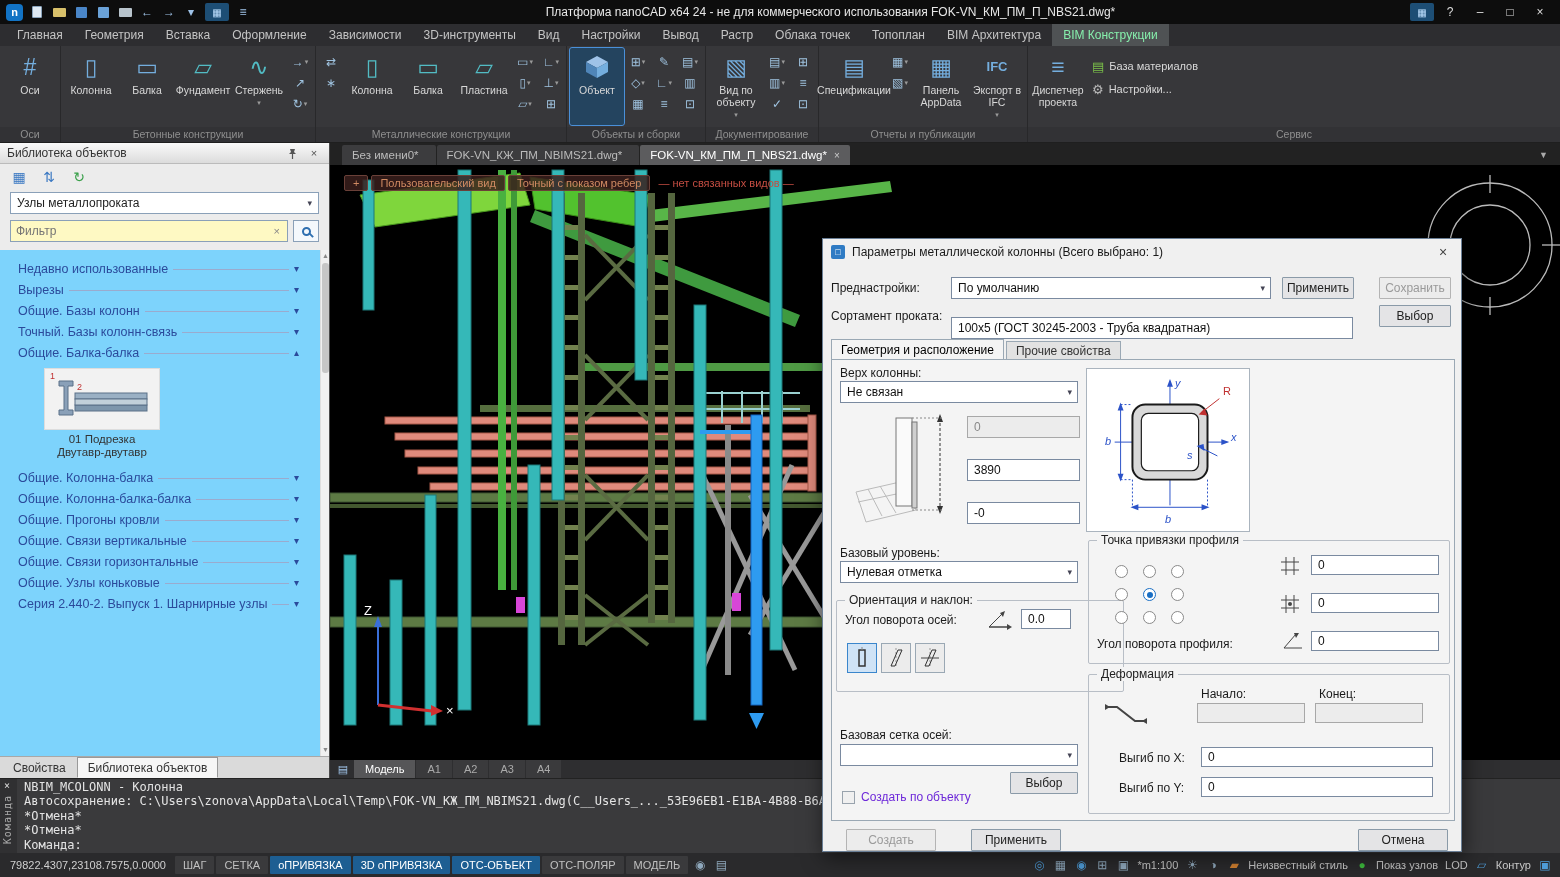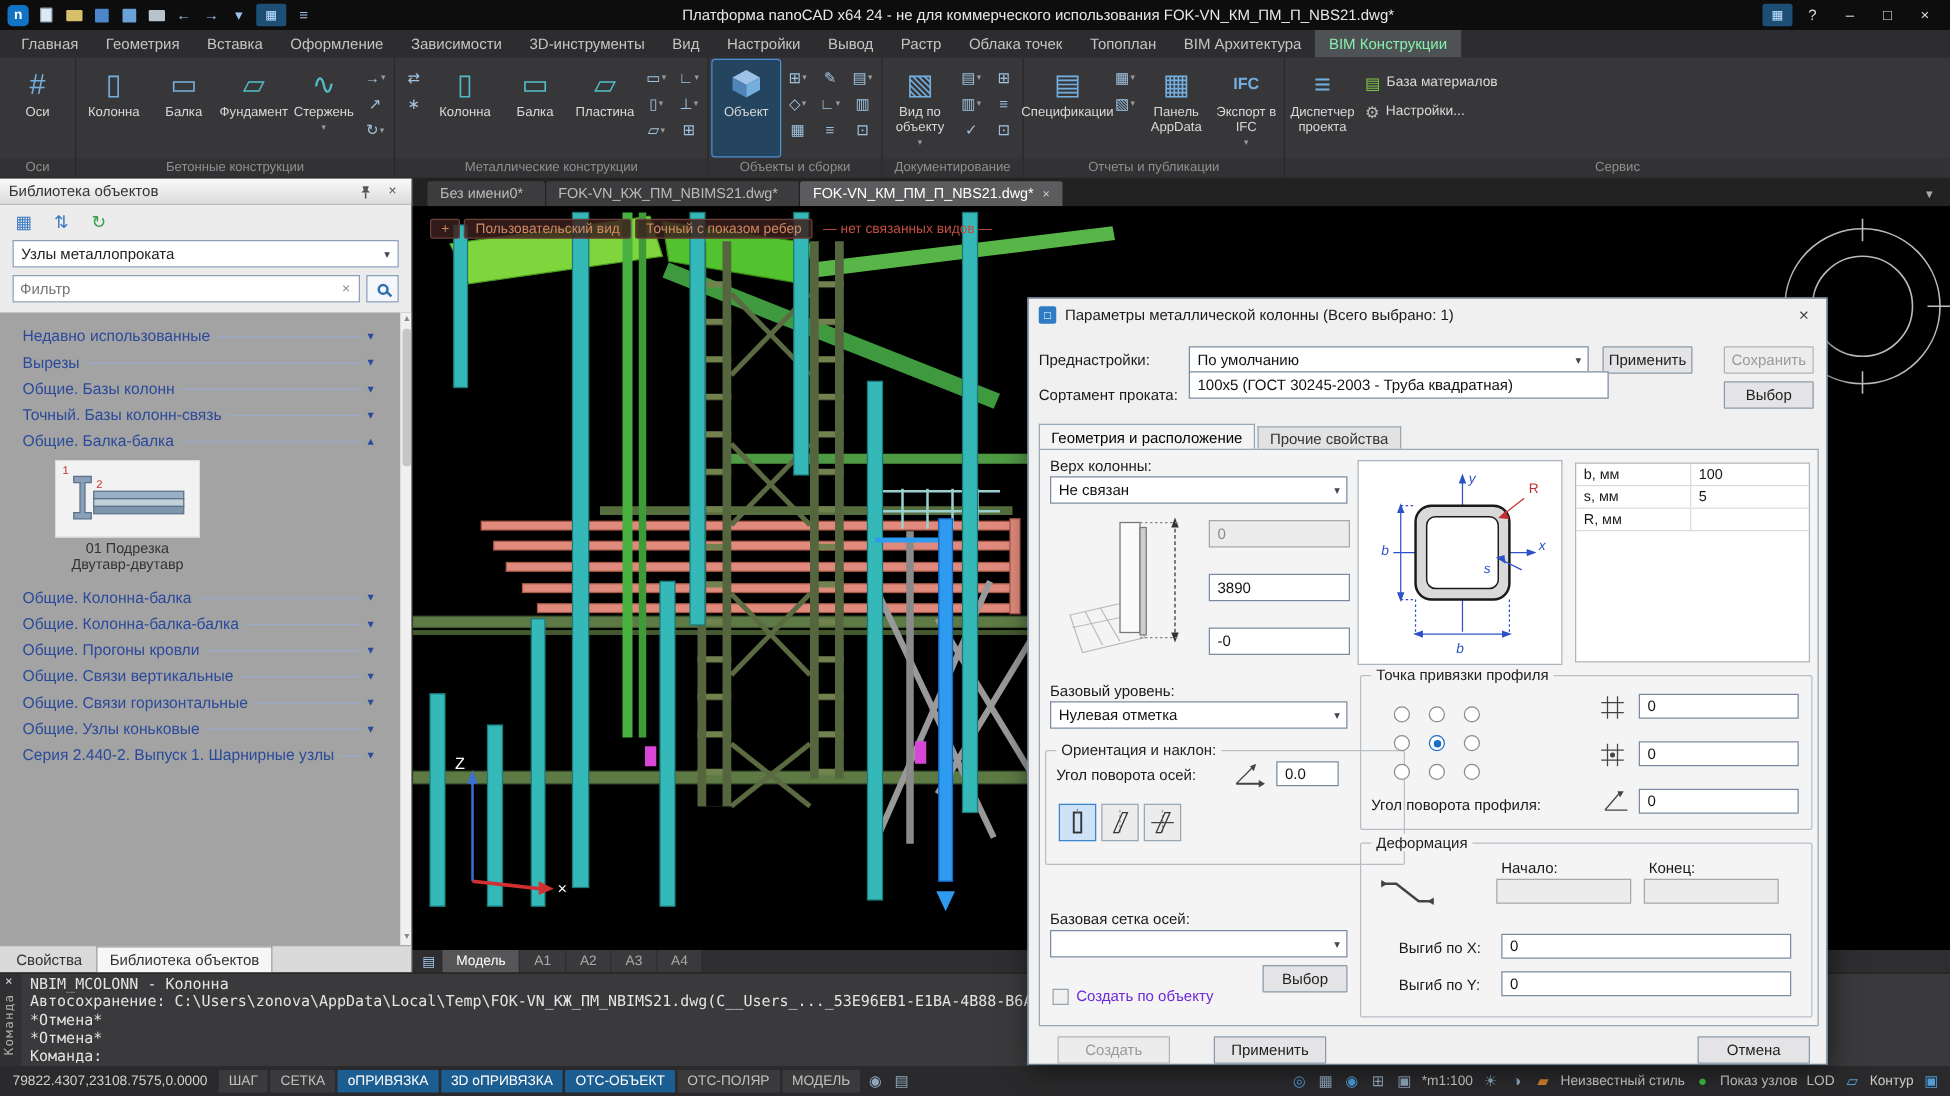--- a/index.html
+++ b/index.html
@@ -46,27 +46,27 @@
 .lp-header{height:21px;background:linear-gradient(#fafafa,#dcdcdc);display:flex;align-items:center;padding:0 7px;font-size:12px;color:#333;border-bottom:1px solid #bbb;gap:6px}
 .lp-header .sp{flex:1}
 .lp-hbtn{width:16px;height:16px;display:flex;align-items:center;justify-content:center;color:#555;font-size:11px}
 .lp-toolbar{height:26px;display:flex;align-items:center;gap:10px;padding:0 9px}
 .lp-tbtn{width:20px;height:20px;display:flex;align-items:center;justify-content:center;font-size:14px}
 .lp-row{padding:2px 10px}
 .combo{height:22px;background:#fff;border:1px solid #8aa0b8;display:flex;align-items:center;padding:0 6px;color:#222}
 .combo .sp{flex:1}
 .combo .chev{color:#445;font-size:9px}
 .lp-filter{display:flex;gap:5px;padding:4px 10px;align-items:center}
-.fwrap{flex:1;height:22px;background:#ffffff;border:1px solid #8aa0b8;display:flex;align-items:center;padding:0 5px}
+.fwrap{flex:1;height:22px;background:#fef9c3;border:1px solid #8aa0b8;display:flex;align-items:center;padding:0 5px}
 .fwrap input{flex:1;border:none;outline:none;font:inherit;color:#333;background:transparent}
 .fwrap .clr{color:#888;font-size:11px;padding:0 2px}
 .magbtn{width:26px;height:22px;border:1px solid #8aa0b8;background:#f4f8fc;display:flex;align-items:center;justify-content:center}
 .mag{width:9px;height:9px;border:2px solid #2f6fb0;border-radius:50%;position:relative}
 .mag::after{content:"";position:absolute;width:6px;height:2px;background:#2f6fb0;transform:rotate(45deg);right:-5px;bottom:-2px}
-.tree{flex:1;background:#a3a3a3;margin-top:4px;position:relative;overflow:hidden;padding-top:8px}
+.tree{flex:1;background:#7dd3fc;margin-top:4px;position:relative;overflow:hidden;padding-top:8px}
 .titem{height:21px;display:flex;align-items:center;padding:0 30px 0 18px;color:#2b4a9b;font-size:12.5px}
 .titem .tline{flex:1;border-bottom:1px solid #9aabce;margin:0 5px;transform:translateY(1px)}
 .titem .chev{font-size:10px;color:#2b4a9b}
 .tcard{margin:5px 0 8px 36px;width:132px;display:flex;flex-direction:column;align-items:center;color:#333;font-size:11.5px;line-height:13px;text-align:center}
 .thumb{width:116px;height:62px;background:#f4f4f4;border:1px solid #ddd;margin-bottom:3px;position:relative}
 .thumb .mk{position:absolute;color:#c03030;font-size:9px;line-height:9px}
 .tree-scroll{position:absolute;right:0;top:0;bottom:0;width:9px;background:#f0f0f0;border-left:1px solid #ddd}
 .tree-scroll .tsthumb{position:absolute;top:13px;left:1px;width:7px;height:110px;background:#c6c6c6;border-radius:3px}
 .tree-scroll .ar{position:absolute;left:0;width:9px;height:12px;color:#888;font-size:7px;text-align:center;line-height:12px}
 .lp-tabs{height:22px;background:#dadada;border-top:1px solid #a8a8a8;display:flex;align-items:stretch;padding-left:2px}
@@ -845,21 +845,21 @@
       <span class="chev">▾</span>
     </div>
     <div class="abs btnd" style="left:459px;top:38px;width:72px">
         <span>Применить</span>
       </div>
     <div class="abs btnd dis" style="left:556px;top:38px;width:72px">
         <span>Сохранить</span>
       </div>
 
     <span class="abs lbl" style="left:8px;top:70px">Сортамент проката:</span>
-    <div class="abs fld" style="left:128px;top:58px;width:336px">
+    <div class="abs fld" style="left:128px;top:78px;width:402px">
         <span>100x5 (ГОСТ 30245-2003 - Труба квадратная)</span>
       </div>
     <div class="abs btnd" style="left:556px;top:66px;width:72px">
         <span>Выбор</span>
       </div>
 
     <div class="dtabs">
 
     <div class="dtab active">
           <span>Геометрия и расположение</span>
@@ -984,37 +984,20 @@
           <polygon points="118,76 119,83 111,78" fill="#2b52c8"></polygon>
         </svg>
         <span class="dg-lbl" style="left:88px;top:8px">y</span>
         <span class="dg-lbl" style="left:144px;top:62px">x</span>
         <span class="dg-lbl red" style="left:136px;top:16px">R</span>
         <span class="dg-lbl" style="left:18px;top:66px">b</span>
         <span class="dg-lbl" style="left:78px;top:144px">b</span>
         <span class="dg-lbl" style="left:100px;top:80px">s</span>
       </div>
 
-      <div class="ptable">
-
-          <div class="prow">
-            <span class="pn">b, мм</span>
-            <span class="pv">100</span>
-          </div>
-
-          <div class="prow">
-            <span class="pn">s, мм</span>
-            <span class="pv">5</span>
-          </div>
-
-          <div class="prow">
-            <span class="pn">R, мм</span>
-            <span class="pv"></span>
-          </div>
-        </div>
 
       <div class="grp" style="left:256px;top:180px;width:362px;height:124px">
         <span class="glabel">Точка привязки профиля</span>
         <span class="radio" style="left:26px;top:24px"></span>
         <span class="radio" style="left:54px;top:24px"></span>
         <span class="radio" style="left:82px;top:24px"></span>
         <span class="radio" style="left:26px;top:47px"></span>
         <span class="radio sel" style="left:54px;top:47px"></span>
         <span class="radio" style="left:82px;top:47px"></span>
         <span class="radio" style="left:26px;top:70px"></span>

